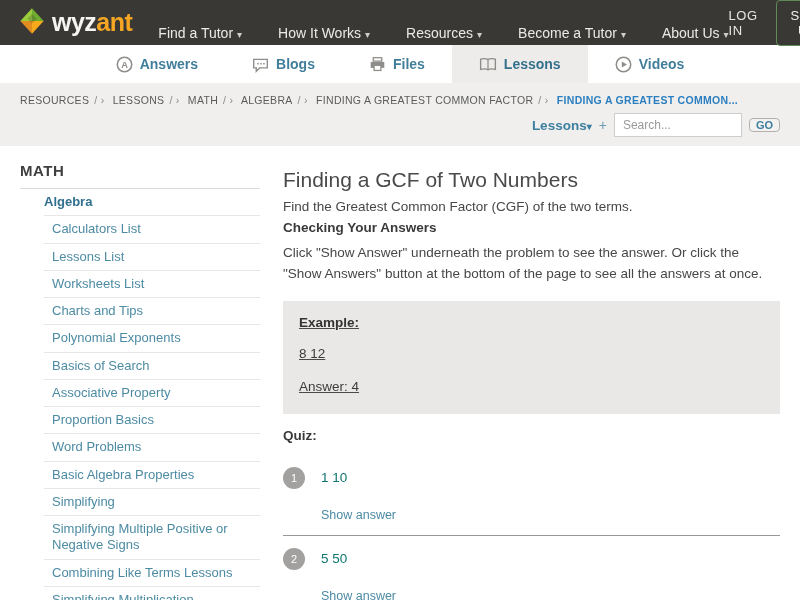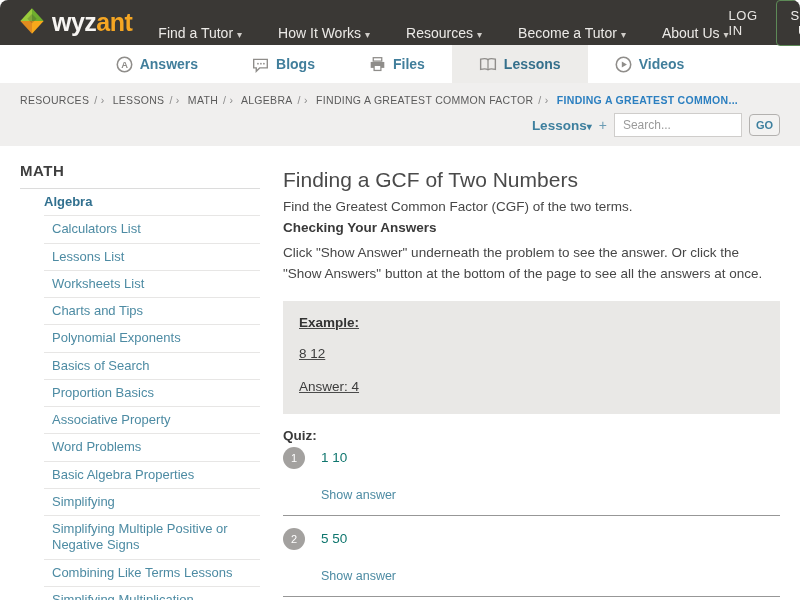--- a/index.html
+++ b/index.html
@@ -1,17 +1,17 @@
 <!DOCTYPE html>
 <html><head>
 <meta charset="utf-8">
 <style>
   * { margin:0; padding:0; box-sizing:border-box; }
   body { font-family:"Liberation Sans", sans-serif; background:#fff; }
-  .page { width:800px; height:600px; overflow:hidden; background:#fff; position:relative;border-radius:8px; }
+  .page { width:800px; height:600px; overflow:hidden; background:#fff; position:relative; }
 
   
   .topbar { height:45px; background:#3a3835; display:flex; align-items:center; padding:0 18px; }
   .brand { display:flex; align-items:center; gap:6px; cursor:pointer; }
   .brand-text { font-size:25px; font-weight:700; letter-spacing:-0.5px; line-height:1; }
   .brand-text .p1 { color:#f7f5f2; }
   .brand-text .p2 { color:#f5a623; }
   .topnav { display:flex; align-items:center; margin-left:26px; gap:36px;margin-top:20px; }
   .topnav-item { color:#eceae7; font-size:14px; cursor:pointer; white-space:nowrap; }
   .topnav-item .caret { font-size:10px; color:#cfccc8; margin-left:4px; }
@@ -30,40 +30,40 @@
   .breadcrumb { font-size:10.5px; color:#5b5b5b; letter-spacing:0.3px; white-space:nowrap; }
   .crumb { color:#5b5b5b; cursor:pointer; }
   .crumb-sep { color:#8a8a8a; margin:0 5px; }
   .crumb-current { color:#2b7fc0; font-weight:700; cursor:pointer; }
   .band-search { display:flex; justify-content:flex-end; align-items:center; margin-top:7px; gap:7px; }
   .filter { color:#3d7f9e; font-size:13.5px; font-weight:700; cursor:pointer; }
   .filter .caret { font-size:10px; }
   .plus { color:#6b9cb4; font-size:14px; cursor:pointer; }
   .search-input { width:128px; height:24px; border:1px solid #cfcdcb; background:#fff; font-size:12px; padding:0 8px; color:#ec4899; font-family:"Liberation Sans", sans-serif; }
   .search-input::placeholder { color:#9a9a9a; }
-  .go-btn { height:22px; padding:0 6px; border:1px solid #b3b1af; border-radius:4px; background:#f3f2f1; color:#3d7f9e; font-size:11px; font-weight:700; cursor:pointer; font-family:"Liberation Sans", sans-serif; }
+  .go-btn { height:14px; padding:0 6px; border:1px solid #b3b1af; border-radius:4px; background:#f3f2f1; color:#3d7f9e; font-size:11px; font-weight:700; cursor:pointer; font-family:"Liberation Sans", sans-serif; }
 
   
   .content { display:flex; padding:0 20px; background:#fff; }
   .sidebar { width:240px; flex-shrink:0; padding-top:16px; }
   .sidebar-heading { font-size:15px; font-weight:700; color:#3f3f3f; letter-spacing:0.5px; padding-bottom:9px; border-bottom:1px solid #dcdcdc; }
   .side-list { list-style:none; margin-left:24px; }
   .side-item { border-bottom:1px solid #e7e6e5; padding:5px 0 5px 8px; font-size:13px; color:#4d8ba3; cursor:pointer; line-height:1.25; }
   .side-item.active { font-weight:700; color:#31708f; padding-left:0; }
 
   .main { flex:1; padding-top:22px; padding-left:23px; color:#4a4a4a; }
   .page-title { font-size:21px; font-weight:400; color:#4a4a4a; margin-bottom:7px; }
   .subtitle { font-size:13.5px; color:#474747; margin-bottom:6px; }
   .section-heading { font-size:13.5px; font-weight:700; color:#3a3a3a; margin-bottom:8px; }
   .instructions { font-size:13.5px; line-height:1.55; color:#474747; margin-bottom:16px; }
   .example-box { background:#e9e8e6; padding:14px 16px 20px 16px; margin-bottom:14px;text-decoration:underline; }
   .example-label { font-size:13.5px; font-weight:700; color:#333; margin-bottom:16px; }
   .example-problem { font-size:13.5px; color:#3d3d3d; margin-bottom:18px; }
   .example-answer { font-size:13.5px; color:#3d3d3d; }
-  .quiz-label { font-size:13.5px; font-weight:700; color:#3a3a3a; margin-bottom:4px; }
+  .quiz-label { font-size:13.5px; font-weight:700; color:#3a3a3a; margin-bottom:24px; }
   .quiz-item { border-bottom:1px solid #979797; padding-bottom:12px; margin-bottom:12px; }
   .quiz-row { display:flex; align-items:center; gap:16px; margin-bottom:16px; }
   .quiz-badge { width:22px; height:22px; border-radius:50%; background:#a3a19f; color:#fff; font-size:11px; display:flex; align-items:center; justify-content:center; flex-shrink:0; }
   .quiz-problem { font-size:13.5px; color:#0f766e;text-align:center; }
   .show-answer { font-size:12.5px; color:#4d8ba3; margin-left:38px; cursor:pointer; display:inline-block; }
 </style>
 </head>
 <body>
 
 <div class="page">
@@ -167,22 +167,22 @@
     <div class="sidebar">
       <div class="sidebar-heading">MATH</div>
       <ul class="side-list">
         <li class="side-item active">Algebra</li>
         <li class="side-item">Calculators List</li>
         <li class="side-item">Lessons List</li>
         <li class="side-item">Worksheets List</li>
         <li class="side-item">Charts and Tips</li>
         <li class="side-item">Polynomial Exponents</li>
         <li class="side-item">Basics of Search</li>
+        <li class="side-item">Associative Property</li>
         <li class="side-item">Proportion Basics</li>
-        <li class="side-item">Associative Property</li>
         <li class="side-item">Word Problems</li>
         <li class="side-item">Basic Algebra Properties</li>
         <li class="side-item">Simplifying</li>
         <li class="side-item">Simplifying Multiple Positive or Negative Signs</li>
         <li class="side-item">Combining Like Terms Lessons</li>
         <li class="side-item">Simplifying Multiplication</li>
 
       </ul>
     </div>
 

